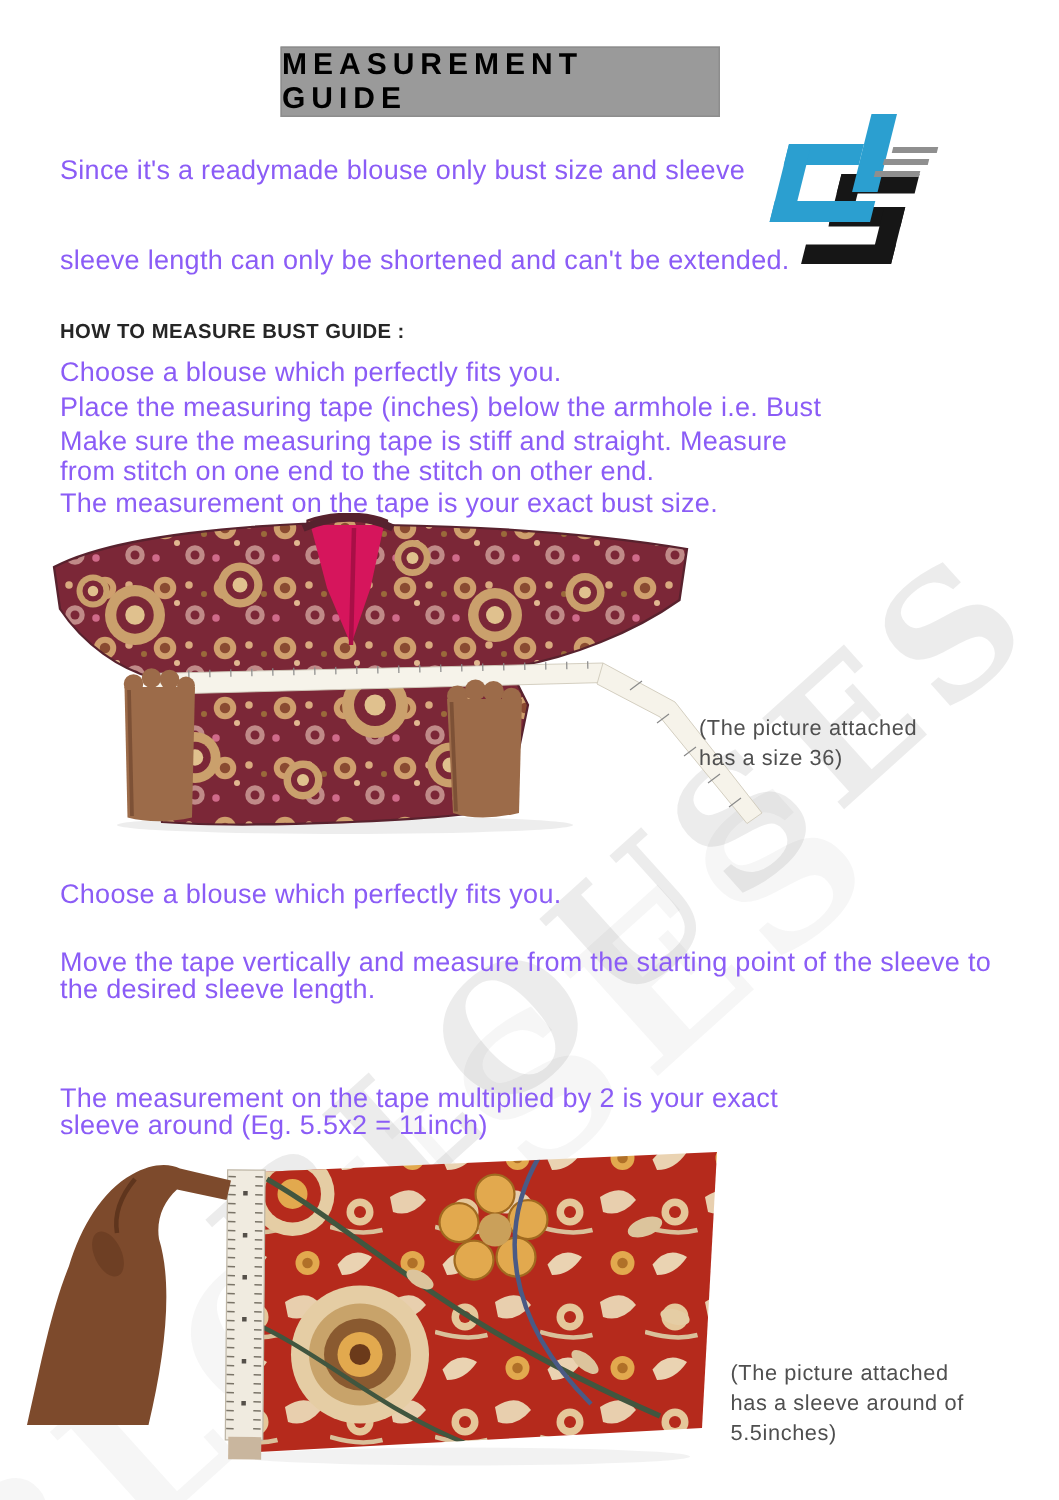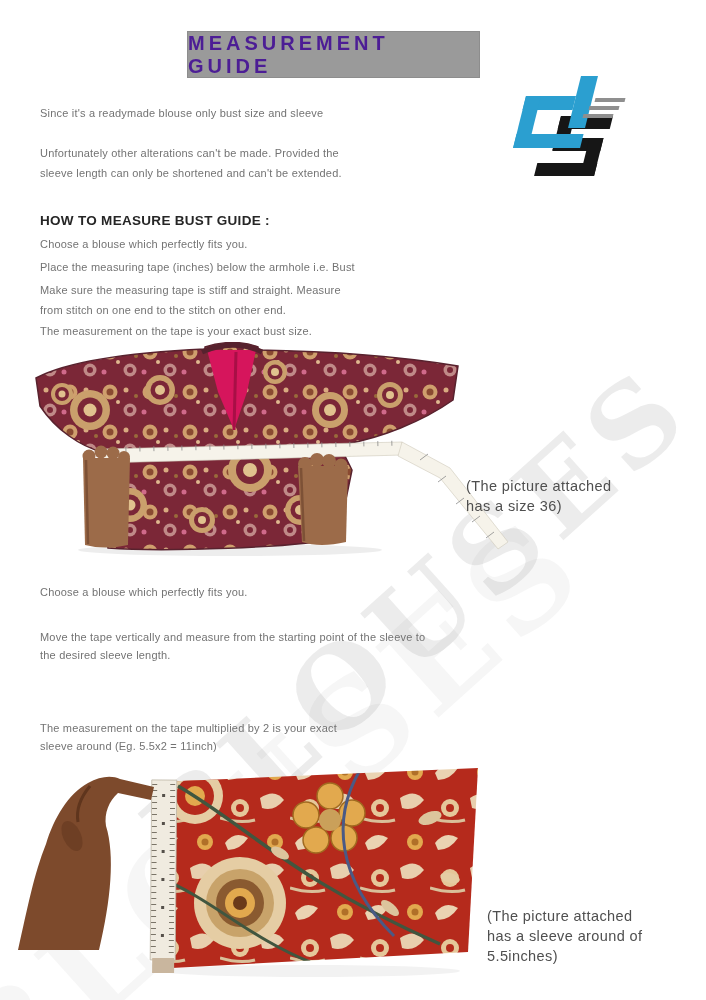--- a/index.html
+++ b/index.html
@@ -9,25 +9,25 @@
   
   .wm{position:absolute;font-family:"DejaVu Serif",serif;font-weight:bold;white-space:nowrap;
       pointer-events:none;transform-origin:0 0;z-index:1;}
   #wm1{left:118px;top:800px;font-size:112px;letter-spacing:10px;color:rgba(95,95,95,0.12);
        transform:rotate(-42deg);}
   #wm2{left:-80px;top:1020px;font-size:130px;letter-spacing:12px;color:rgba(110,110,110,0.06);
        transform:rotate(-42deg);}
   
   .title-bar{left:187px;top:31px;width:291px;height:45px;background:#9a9a9a;border:1px solid #8d8d8d;
              display:flex;align-items:center;justify-content:center;z-index:2;}
-  .title-bar span{font-size:20px;font-weight:bold;letter-spacing:4px;color:#4c1d95;}
+  .title-bar span{font-size:20px;font-weight:bold;letter-spacing:4px;color:#000000;}
   
   .h{position:absolute;left:40px;font-size:13.5px;font-weight:bold;color:#262626;
      letter-spacing:0.3px;z-index:2;white-space:nowrap;}
-  .t{position:absolute;left:40px;font-size:11px;color:#737373;letter-spacing:0.2px;z-index:2;
+  .t{position:absolute;left:40px;font-size:18px;color:#8b5cf6;letter-spacing:0.2px;z-index:2;
      white-space:nowrap;}
   .cap{position:absolute;font-size:14.5px;color:#4f4f4f;letter-spacing:0.4px;line-height:20px;
        z-index:4;white-space:nowrap;}
   .intro-line{line-height:20px;}
   svg.photo{position:absolute;z-index:3;}
   svg.logo{position:absolute;left:503px;top:74px;z-index:2;}
 </style>
 </head>
 <body>
 
@@ -55,21 +55,20 @@
       <rect x="14" y="58" width="67" height="14"></rect>
     </g>
     <g transform="translate(14,2) skewX(-14)" fill="#8f8f8f">
       <rect x="84" y="22" width="30" height="4"></rect>
       <rect x="80" y="30" width="30" height="4"></rect>
       <rect x="76" y="38" width="30" height="4"></rect>
     </g>
   </svg>
 
   <div class="t intro-line" style="top:103px">Since it's a readymade blouse only bust size and sleeve</div>
-  <div class="t intro-line" style="top:143px">Unfortunately other alterations can't be made. Provided the</div>
   <div class="t intro-line" style="top:163px">sleeve length can only be shortened and can't be extended.</div>
 
   <div class="h" style="top:213px">HOW TO MEASURE BUST GUIDE :</div>
   <div class="t" style="top:238px">Choose a blouse which perfectly fits you.</div>
   <div class="t" style="top:261px">Place the measuring tape (inches) below the armhole i.e. Bust</div>
   <div class="t" style="top:284px">Make sure the measuring tape is stiff and straight. Measure</div>
   <div class="t" style="top:325px">The measurement on the tape is your exact bust size.</div>
   <div class="t" style="top:304px">from stitch on one end to the stitch on other end.</div>
 
   <svg class="photo" style="left:20px;top:342px" width="510" height="220" viewBox="0 0 510 220">

